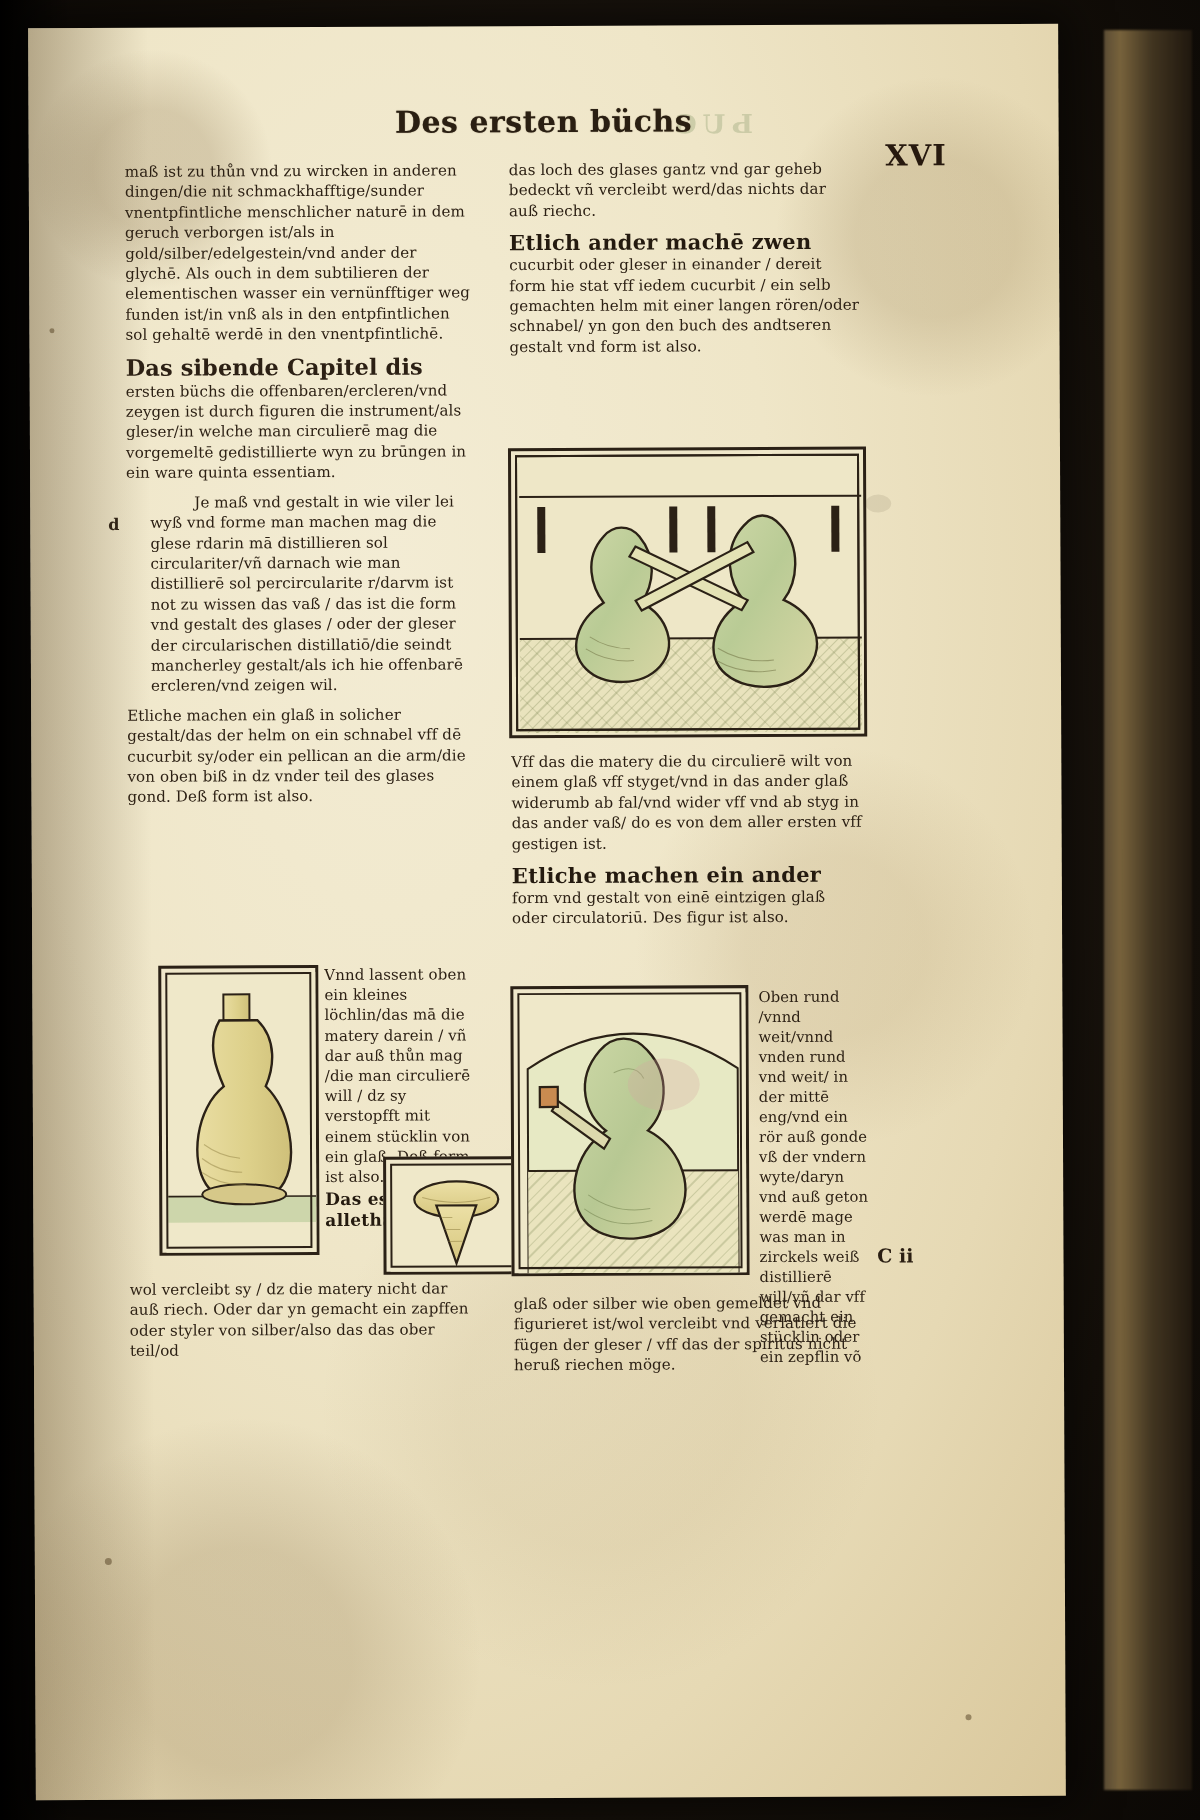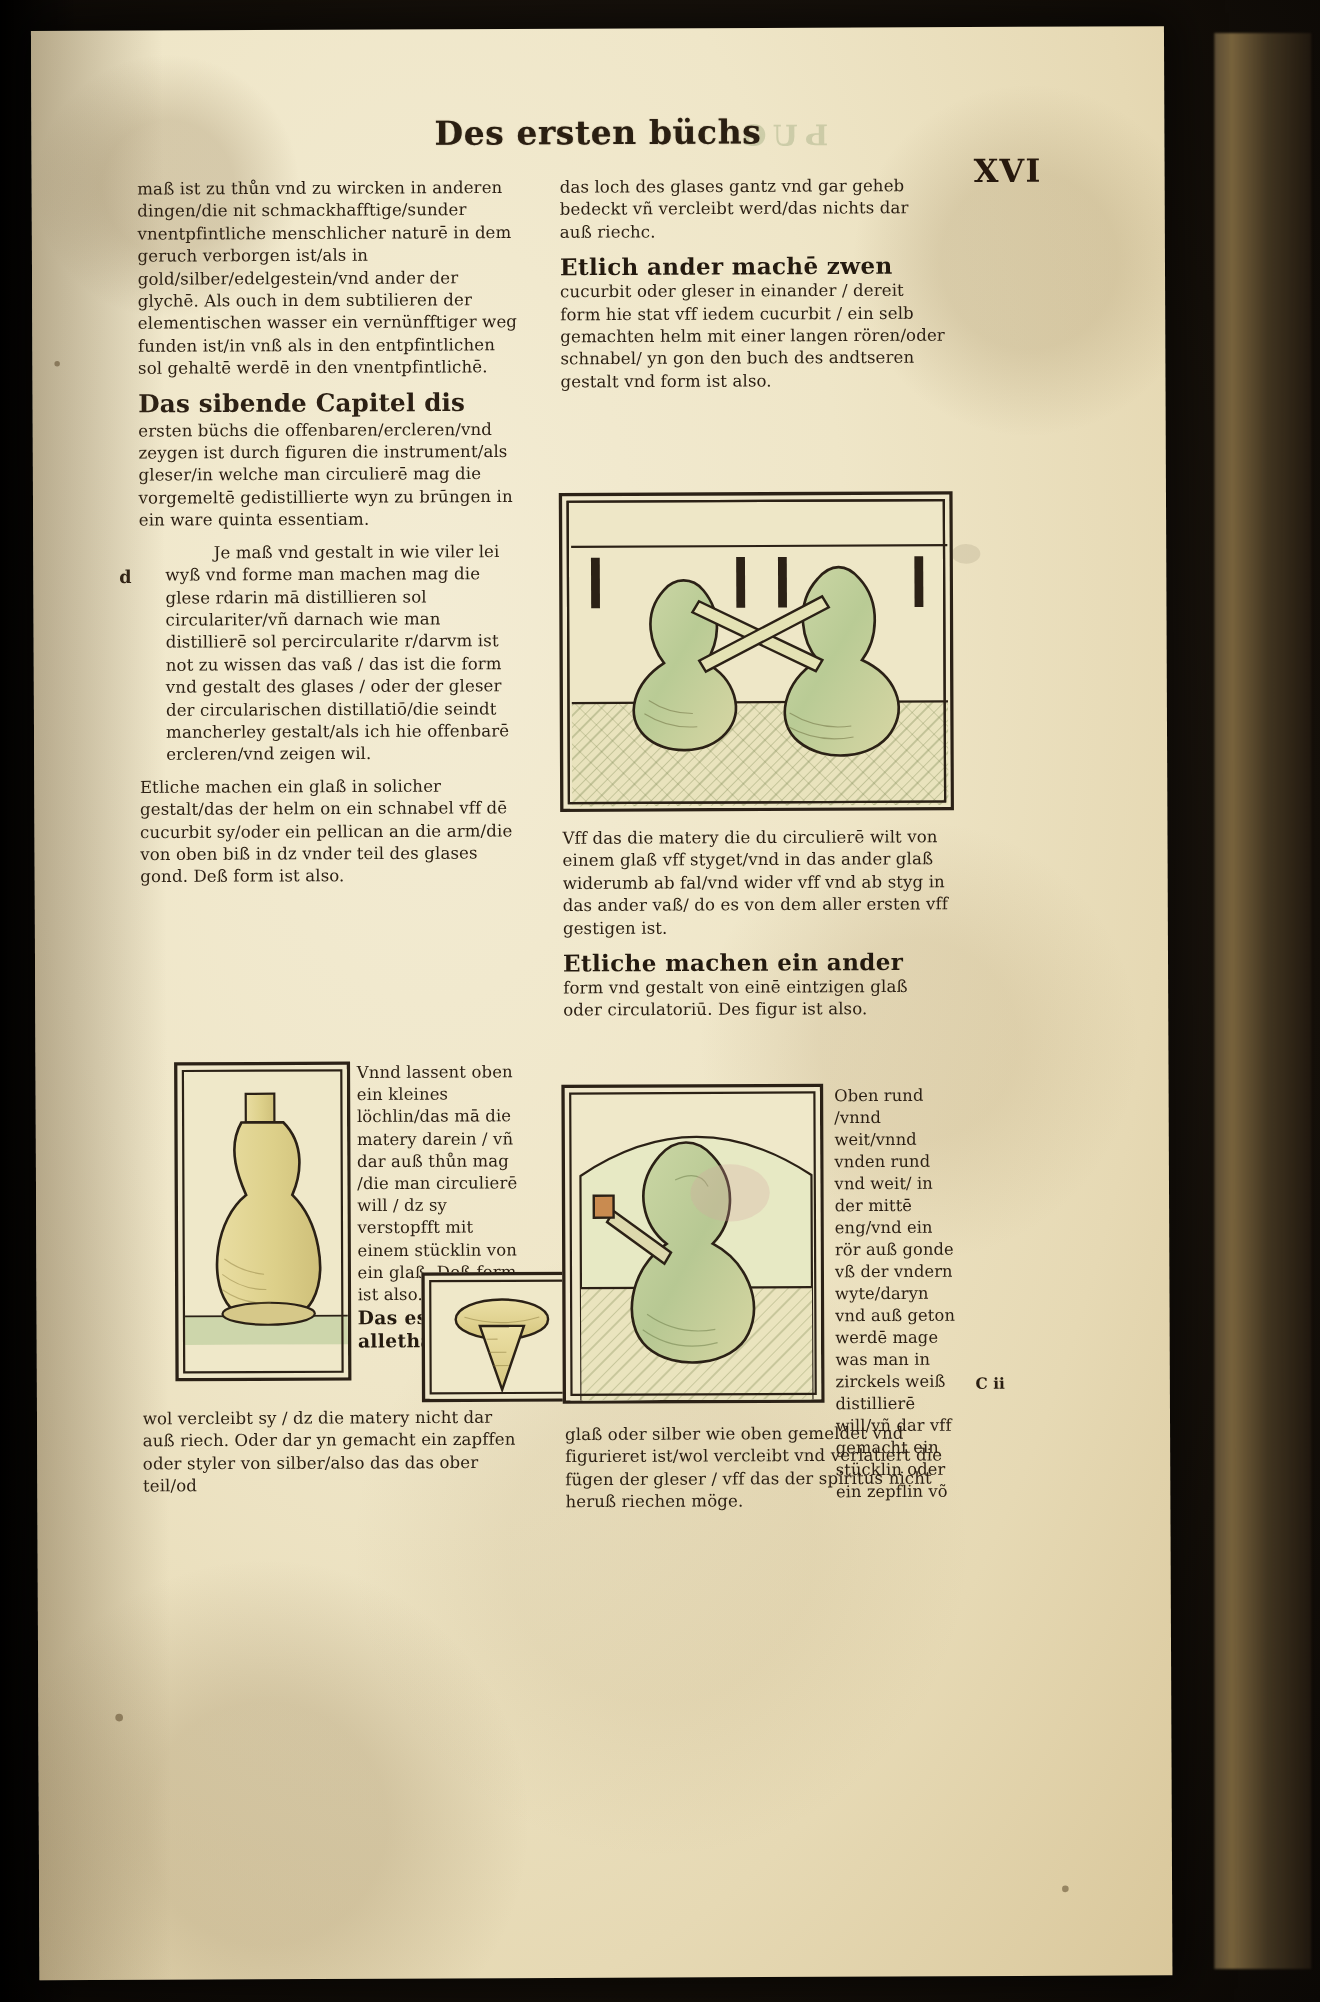--- a/index.html
+++ b/index.html
@@ -179,21 +179,21 @@
   
   #fig-stopper      { left: 350px; top: 1130px; width: 140px; height: 118px; }
   
   #fig-circulatorium{ left: 478px; top: 960px; width: 238px; height: 290px; }
 
   .cap-sig {
     position: absolute;
     right: 118px;
     bottom: 552px;
     font-weight: bold;
-    font-size: 14px;
+    font-size: 19px;
     color: #2a1e12;
   }
 
   
   .blot { position:absolute; border-radius:50%; background: rgba(40,28,16,.5); }
 </style>
 </head>
 <body>
 
 <div id="photo">

